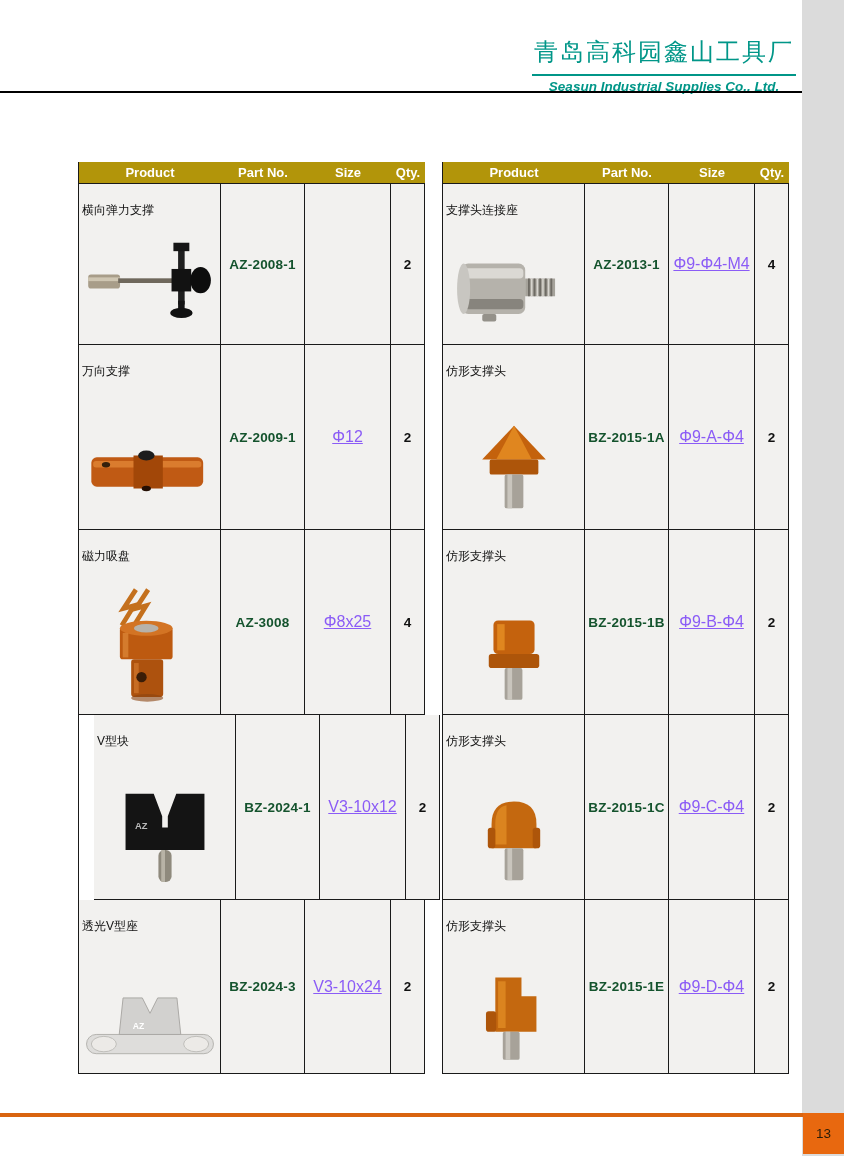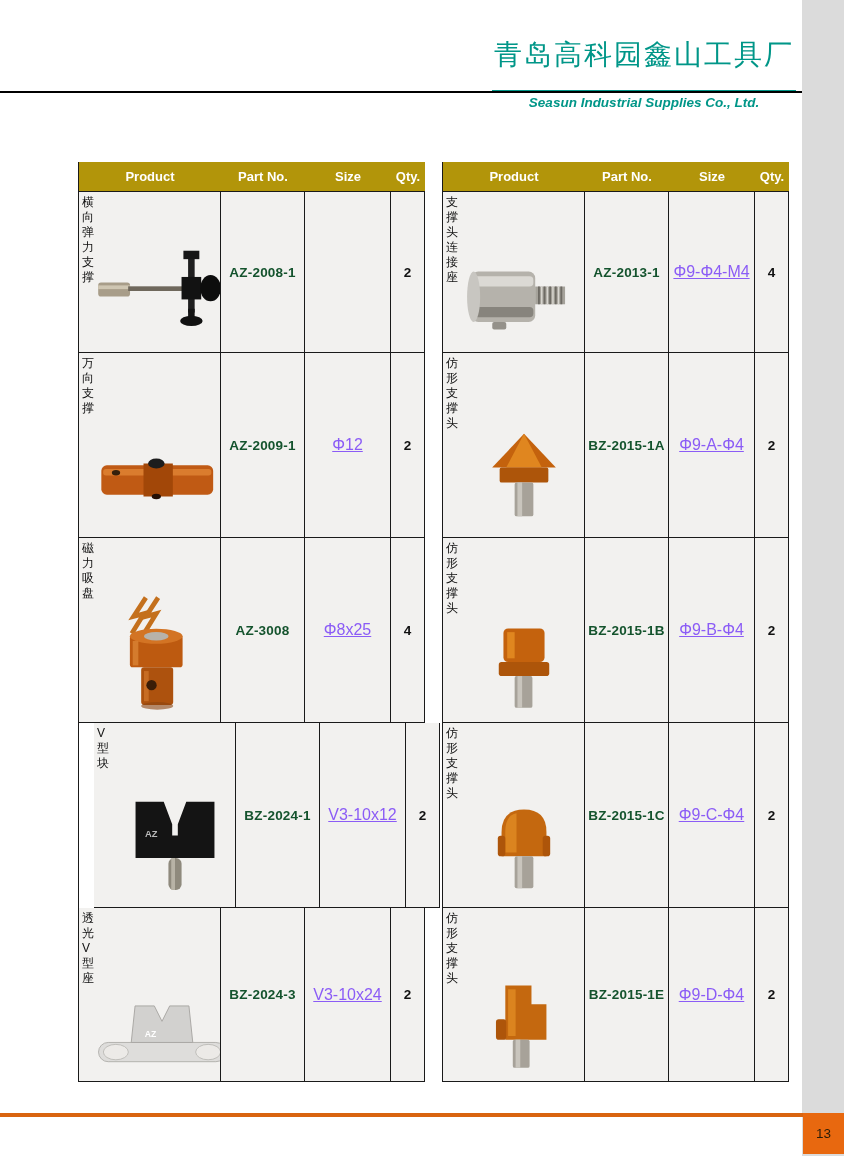--- a/index.html
+++ b/index.html
@@ -6,32 +6,32 @@
   html,body { background:#ffffff; }
   .page {
     position:relative; width:844px; height:1156px; background:#ffffff;
     overflow:hidden; font-family:"Liberation Sans","DejaVu Sans",sans-serif;
     --teal:#009688; --olive:#b2950a; --accent:#d96410; --accent2:#e8680f;
     --strip:#dbdbdb; --cellbg:#f2f1ef; --line:#1a1a1a;
   }
   .side-strip { position:absolute; left:802px; top:0; width:42px; height:1156px; background:var(--strip); }
 
   .brand { position:absolute; top:36px; right:48px; text-align:center; color:var(--teal); }
-  .brand-cn { font-size:28px; letter-spacing:2px; font-weight:500; border-bottom:2px solid var(--teal); padding:0 2px 16px 2px; }
+  .brand-cn { font-size:24px; letter-spacing:2px; font-weight:500; border-bottom:2px solid var(--teal); padding:0 2px 6px 2px; }
   .brand-en { font-size:13.5px; font-weight:bold; font-style:italic; margin-top:3px; }
   .top-rule { position:absolute; top:91px; left:0; width:802px; height:2px; background:#000; }
 
   .tables { position:absolute; top:162px; left:78px; display:flex; gap:17px; }
   .ptable { width:347px; border-left:1px solid var(--line); }
   .hrow, .prow { display:grid; grid-template-columns:142px 84px 86px 34px; }
-  .hrow { height:30px; background:var(--olive); }
+  .hrow { height:22px; background:var(--olive); }
   .hcell { color:#fff; font-weight:bold; font-size:13px; display:flex; align-items:center; justify-content:center;
            border-bottom:1px solid var(--line); }
   .cell { border-right:1px solid var(--line); border-bottom:1px solid var(--line); background:var(--cellbg); overflow:hidden; }
-  .c-product { padding:3px 2px 2px 3px; display:flex; flex-direction:row; }
+  .c-product { padding:19px 2px 2px 3px; display:flex; flex-direction:column; }
   .plabel { font-size:12px; color:#111; line-height:15px; }
   .pimg { flex:1; display:flex; align-items:flex-end; justify-content:center; }
   .pimg svg { display:block; }
   .c-part, .c-size, .c-qty { display:flex; align-items:center; justify-content:center; }
   .c-part { font-weight:bold; font-size:13.5px; color:#14532d; letter-spacing:.2px; }
   .c-size { font-size:16px; color:#8b5cf6;text-decoration:underline; }
   .c-qty  { font-weight:bold; font-size:13.5px; color:#111; }
 
   .bottom-rule { position:absolute; top:1113px; left:0; width:803px; height:4px; background:var(--accent); }
   .page-badge { position:absolute; left:803px; top:1113px; width:41px; height:41px; background:var(--accent2);

